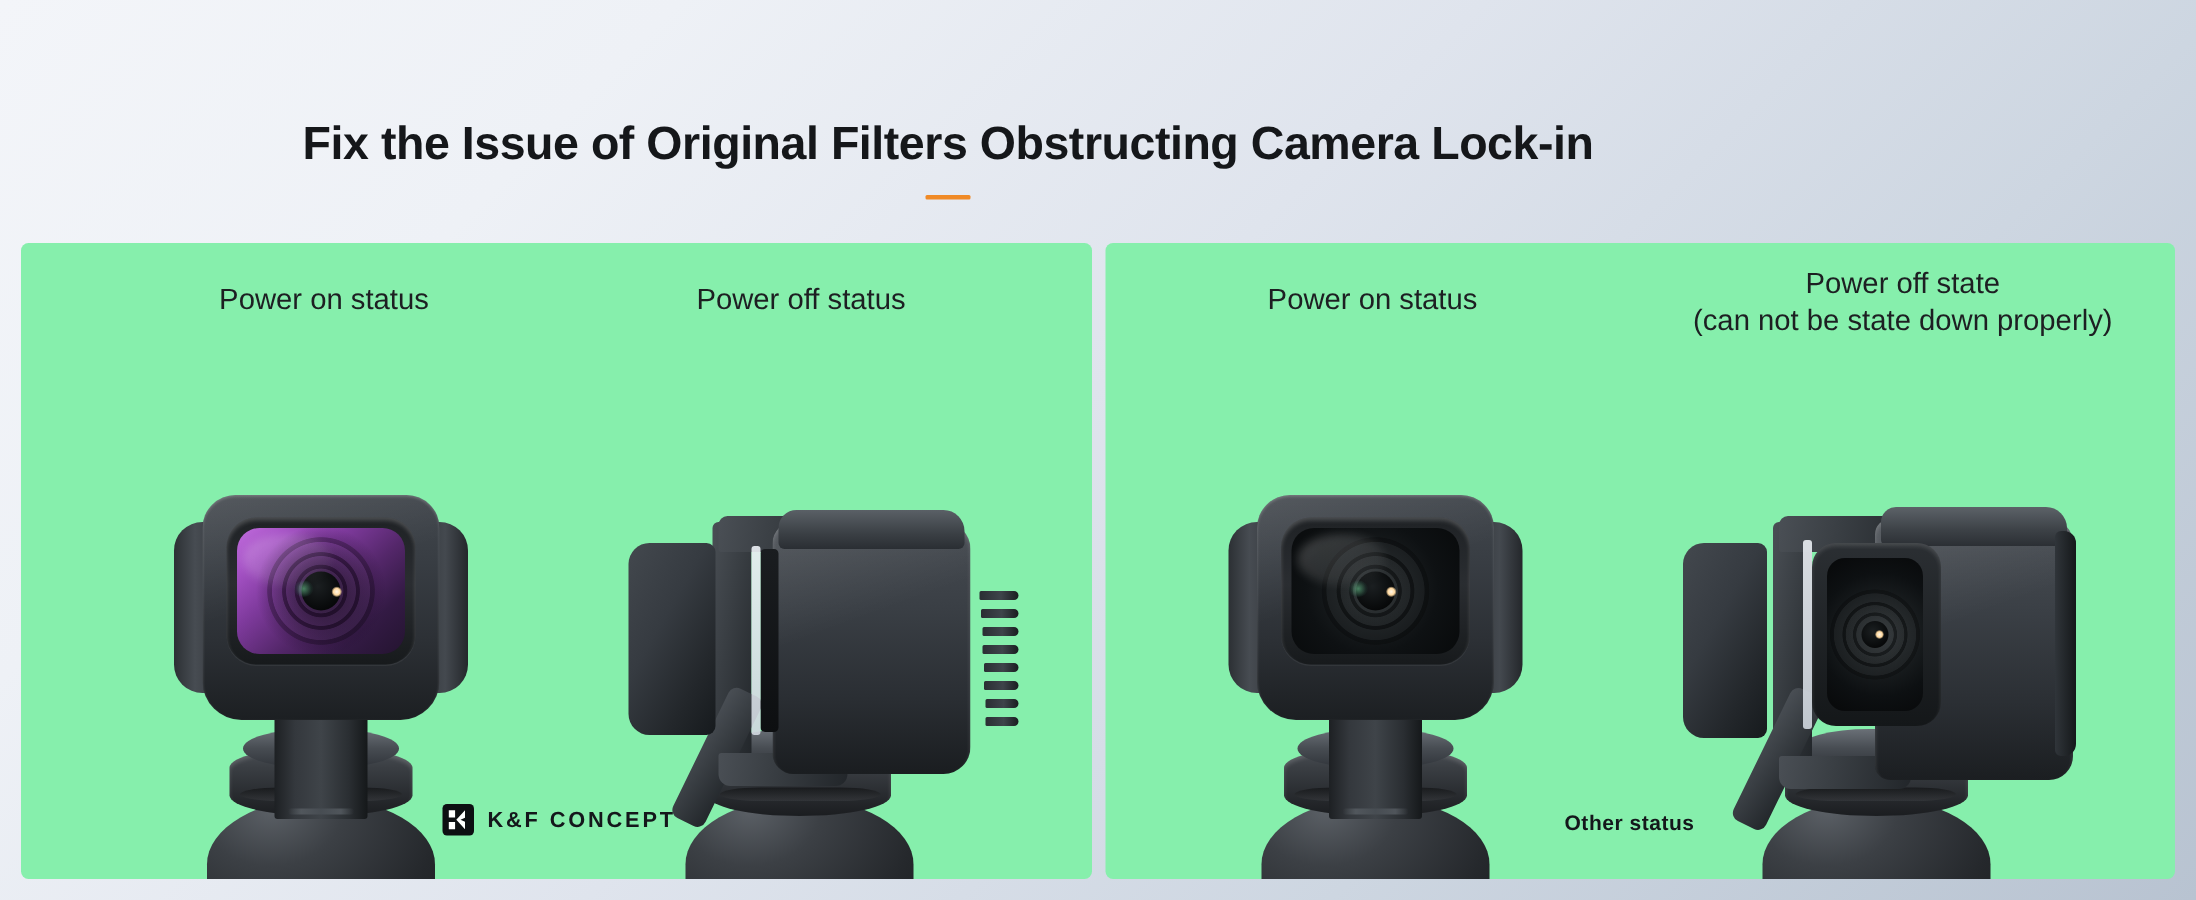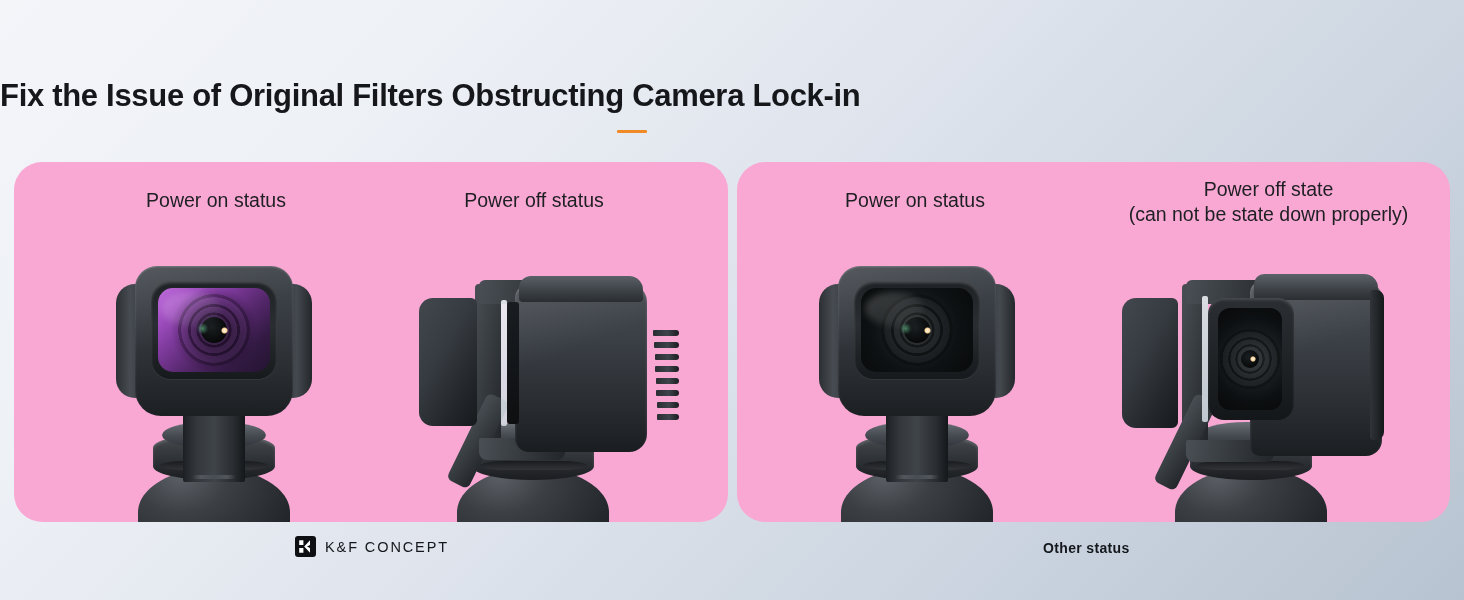--- a/index.html
+++ b/index.html
@@ -10,43 +10,43 @@
     overflow: hidden;
     font-family: "Liberation Sans", sans-serif;
     background: linear-gradient(135deg, #f3f5f9 0%, #eef1f6 22%, #dfe4ed 48%, #cdd6e1 72%, #b8c3d1 100%);
     position: relative;
   }
 
   
   .title-wrap {
     position: absolute;
     top: 78px; left: 0; width: 1264px;
-    text-align: left;
+    text-align: center;
   }
   .title {
     font-size: 31px;
     font-weight: bold;
     color: #15171a;
     letter-spacing: -0.3px;
     white-space: nowrap;
   }
   .title-accent {
     width: 30px; height: 3px;
     background: #f08a26;
     margin: 16px auto 0 auto;
     border-radius: 1px;
   }
 
   
   .card {
     position: absolute;
     top: 162px;
-    height: 360px;
-    background: #f9a8d4;
-    border-radius: 28px;
+    height: 424px;
+    background: #86efac;
+    border-radius: 5px;
     overflow: hidden;
   }
   .card-left  { left: 14px;  width: 714px; }
   .card-right { left: 737px; width: 713px; }
 
   .panel-label {
     position: absolute;
     text-align: center;
     font-size: 19.5px;
     color: #1d1f22;
@@ -62,21 +62,21 @@
   }
   .brand-mark {
     width: 21px; height: 21px;
     background: #0d0f12;
     border-radius: 3px;
     position: relative;
     flex: none;
   }
   .brand-mark svg { position: absolute; inset: 0; }
   .brand-text {
-    font-size: 14.5px; font-weight: normal;
+    font-size: 14.5px; font-weight: bold;
     letter-spacing: 1.9px; color: #14171b;
   }
   .other-filters {
     position: absolute;
     left: 1043px; top: 540px;
     font-size: 14px; font-weight: bold;
     letter-spacing: 0.35px; color: #14171b;
   }
 
   

